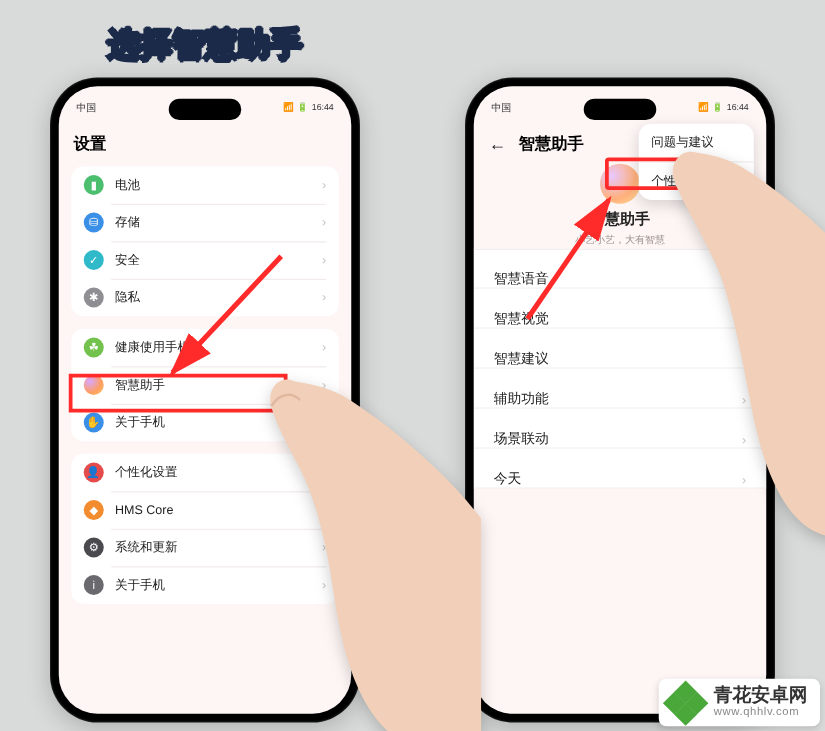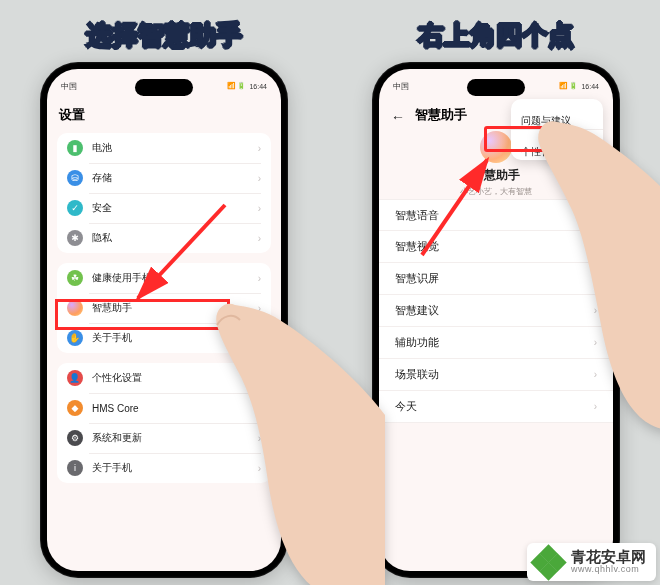--- a/index.html
+++ b/index.html
@@ -158,21 +158,21 @@
     background: radial-gradient(circle at 30% 30%, #e8c8ff, #ffb07a 60%, #ffe4a0);
     margin-bottom:4px;
   }
   .hero .h1 { font-size:12px; font-weight:700; color:#222; margin-bottom:2px;}
   .hero .sub { font-size:8px; color:#9a918e;}
   .list2 {
     position:absolute;
     top: 130px; left:0; right:0; bottom:0;
   }
   .row2 {
-    display:flex; align-items:center;
+    display:flex; align-items:flex-end;
     height:32px;
     padding:0 16px;
     font-size:11px;
     color:#222;
     background:#fff;
     border-bottom:1px solid #f3eeed;
   }
   .row2 .chev { margin-left:auto; color:#c9c3c2; font-size:10px;}
   .screen.right .row2:first-child { border-top:1px solid #f3eeed;}
 
@@ -182,21 +182,21 @@
     top:30px; right:10px;
     width:92px;
     background:#fff;
     border-radius:10px;
     box-shadow: 0 4px 12px rgba(0,0,0,.15);
     overflow:hidden;
     z-index:6;
   }
   .popover .prow {
     height:28px;
-    display:flex; align-items:flex-start;
+    display:flex; align-items:center;
     padding:15px 10px;
     font-size:10px;
     color:#222;
   }
   .popover .prow + .prow { border-top:1px solid #f1eceb;}
 
   
   .hl {
     position:absolute;
     border:3px solid #ff2a2a;
@@ -354,21 +354,20 @@
 
   <div class="finger" style="top:295px; left:205px;">
     <svg width="180" height="300" viewBox="0 0 180 300">
       <path d="M30 10 C20 5 8 15 12 30 C15 42 22 55 35 80 C45 100 55 130 62 180 C68 220 80 280 120 300 L180 300 L180 120 C150 80 100 40 70 22 C55 14 42 12 30 10 Z" fill="#f1cfb8"></path>
       <path d="M12 30 C18 20 28 18 35 25" stroke="#e0b89f" stroke-width="2" fill="none"></path>
     </svg>
   </div>
 </div>
 
 <div class="panel right">
-  <div class="caption">右上角四个点</div>
   <div class="phone">
     <div class="screen right">
       <div class="pill"></div>
       <div class="statusbar">
         <span>中国</span>
         <span class="sb-right">
           <span>📶 🔋</span>
           <span>16:44</span>
         </span>
       </div>
@@ -401,24 +400,20 @@
       <div class="list2">
         <div class="row2">
           <span>智慧语音</span>
           <span class="chev">›</span>
         </div>
         <div class="row2">
           <span>智慧视觉</span>
           <span class="chev">›</span>
         </div>
         <div class="row2">
-          <span>智慧识屏</span>
-          <span class="chev">›</span>
-        </div>
-        <div class="row2">
           <span>智慧建议</span>
           <span class="chev">›</span>
         </div>
         <div class="row2">
           <span>辅助功能</span>
           <span class="chev">›</span>
         </div>
         <div class="row2">
           <span>场景联动</span>
           <span class="chev">›</span>

